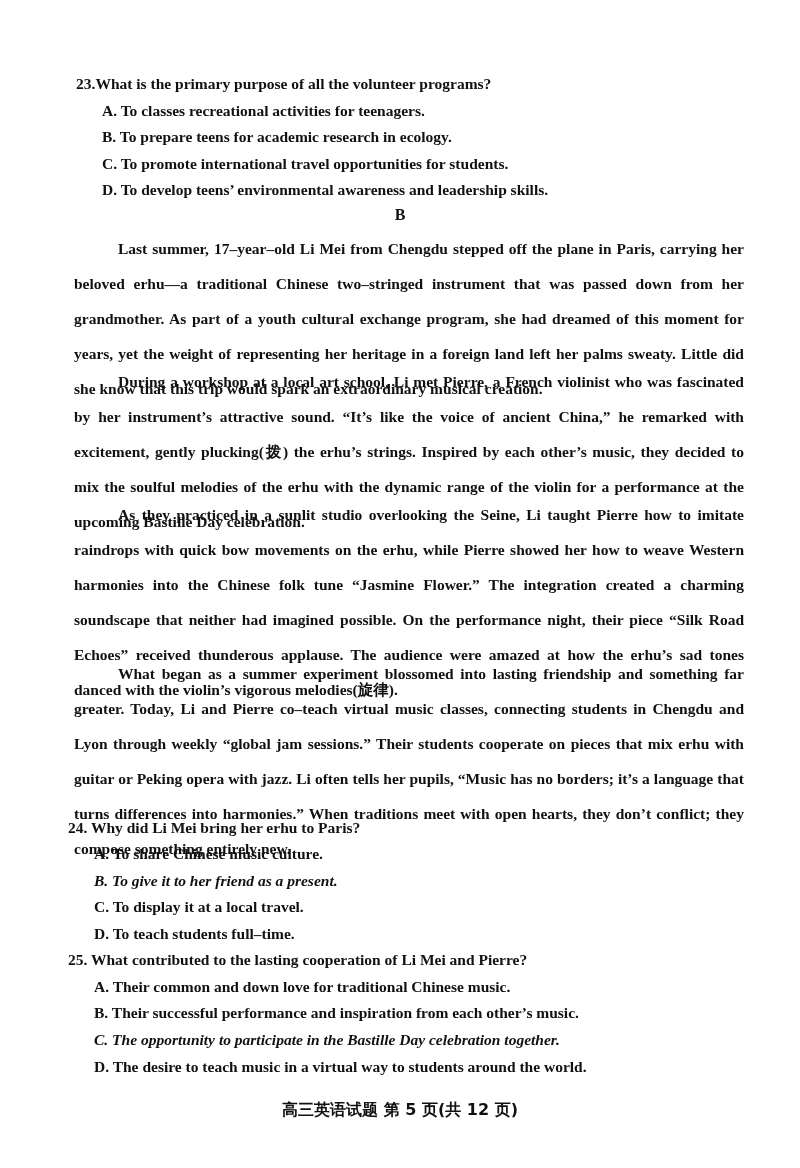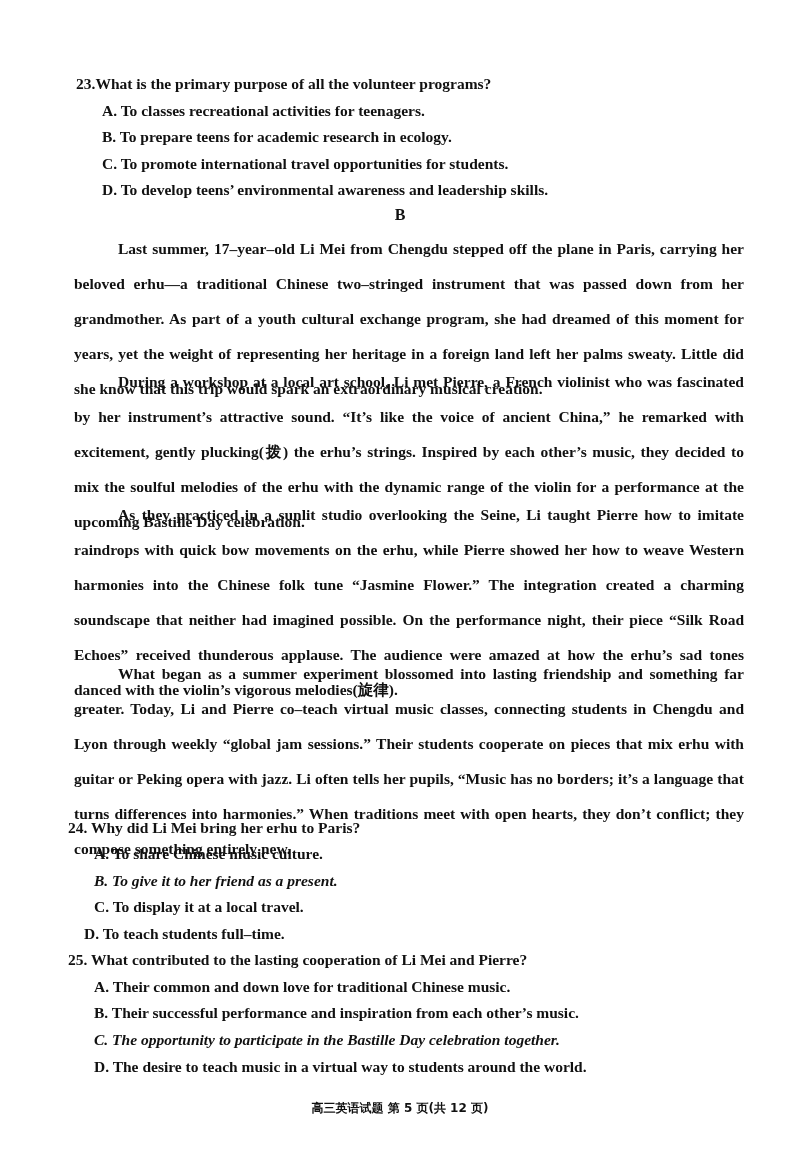--- a/index.html
+++ b/index.html
@@ -11,21 +11,21 @@
     .page { position: absolute; left: 0; top: 0; width: 800px; height: 996px; }
     .line { position: absolute; font-size: 15.5px; line-height: 20px; white-space: nowrap; }
     .q-stem { left: 76px; font-weight: bold; }
     .q-opt { left: 102px; font-weight: bold; }
     .section-label { position: absolute; left: 0; width: 800px; text-align: center; top: 206px; font-size: 16px; font-weight: bold; }
     .para {
       position: absolute; left: 74px; width: 670px;
       font-size: 15.5px; line-height: 35px; font-weight: bold;
       text-align: justify; text-indent: 44px;
     }
-    .footer { position: absolute; left: 0; width: 800px; top: 1100px; text-align: center; font-size: 12px; font-weight: bold; font-family: "DejaVu Sans", sans-serif; }
+    .footer { position: absolute; left: 0; width: 800px; top: 1100px; text-align: center; font-size: 16px; font-weight: bold; font-family: "DejaVu Sans", sans-serif; }
   </style>
 </head>
 <body>
 
 <div class="page">
 
   <div>
     <div class="line q-stem" style="top:74px;">23.What is the primary purpose of all the volunteer programs?</div>
     <div class="line q-opt" style="top:101px;">A. To classes recreational activities for teenagers.</div>
     <div class="line q-opt" style="top:127px;">B. To prepare teens for academic research in ecology.</div>
@@ -38,21 +38,21 @@
   <div class="para" style="top:231px;">Last summer, 17–year–old Li Mei from Chengdu stepped off the plane in Paris, carrying her beloved erhu—a traditional Chinese two–stringed instrument that was passed down from her grandmother. As part of a youth cultural exchange program, she had dreamed of this moment for years, yet the weight of representing her heritage in a foreign land left her palms sweaty. Little did she know that this trip would spark an extraordinary musical creation.</div>
   <div class="para" style="top:364px;">During a workshop at a local art school, Li met Pierre, a French violinist who was fascinated by her instrument’s attractive sound. “It’s like the voice of ancient China,” he remarked with excitement, gently plucking(拨) the erhu’s strings. Inspired by each other’s music, they decided to mix the soulful melodies of the erhu with the dynamic range of the violin for a performance at the upcoming Bastille Day celebration.</div>
   <div class="para" style="top:497px;">As they practiced in a sunlit studio overlooking the Seine, Li taught Pierre how to imitate raindrops with quick bow movements on the erhu, while Pierre showed her how to weave Western harmonies into the Chinese folk tune “Jasmine Flower.” The integration created a charming soundscape that neither had imagined possible. On the performance night, their piece “Silk Road Echoes” received thunderous applause. The audience were amazed at how the erhu’s sad tones danced with the violin’s vigorous melodies(旋律).</div>
   <div class="para" style="top:656px;">What began as a summer experiment blossomed into lasting friendship and something far greater. Today, Li and Pierre co–teach virtual music classes, connecting students in Chengdu and Lyon through weekly “global jam sessions.” Their students cooperate on pieces that mix erhu with guitar or Peking opera with jazz. Li often tells her pupils, “Music has no borders; it’s a language that turns differences into harmonies.” When traditions meet with open hearts, they don’t conflict; they compose something entirely new.</div>
 
   <div>
     <div class="line q-stem" style="top:818px; left:68px;">24. Why did Li Mei bring her erhu to Paris?</div>
     <div class="line q-opt" style="top:844px; left:94px;">A. To share Chinese music culture.</div>
     <div class="line q-opt" style="top:871px; left:94px;font-style:italic;">B. To give it to her friend as a present.</div>
     <div class="line q-opt" style="top:897px; left:94px;">C. To display it at a local travel.</div>
-    <div class="line q-opt" style="top:924px; left:84px;">D. To teach students full–time.</div>
+    <div class="line q-opt" style="top:924px; left:94px;">D. To teach students full–time.</div>
   </div>
 
   <div>
     <div class="line q-stem" style="top:950px; left:68px;">25. What contributed to the lasting cooperation of Li Mei and Pierre?</div>
     <div class="line q-opt" style="top:977px; left:94px;">A. Their common and down love for traditional Chinese music.</div>
     <div class="line q-opt" style="top:1003px; left:94px;">B. Their successful performance and inspiration from each other’s music.</div>
     <div class="line q-opt" style="top:1030px; left:94px;font-style:italic;">C. The opportunity to participate in the Bastille Day celebration together.</div>
     <div class="line q-opt" style="top:1057px; left:94px;font-family:Liberation Serif, serif;">D. The desire to teach music in a virtual way to students around the world.</div>
   </div>
 

